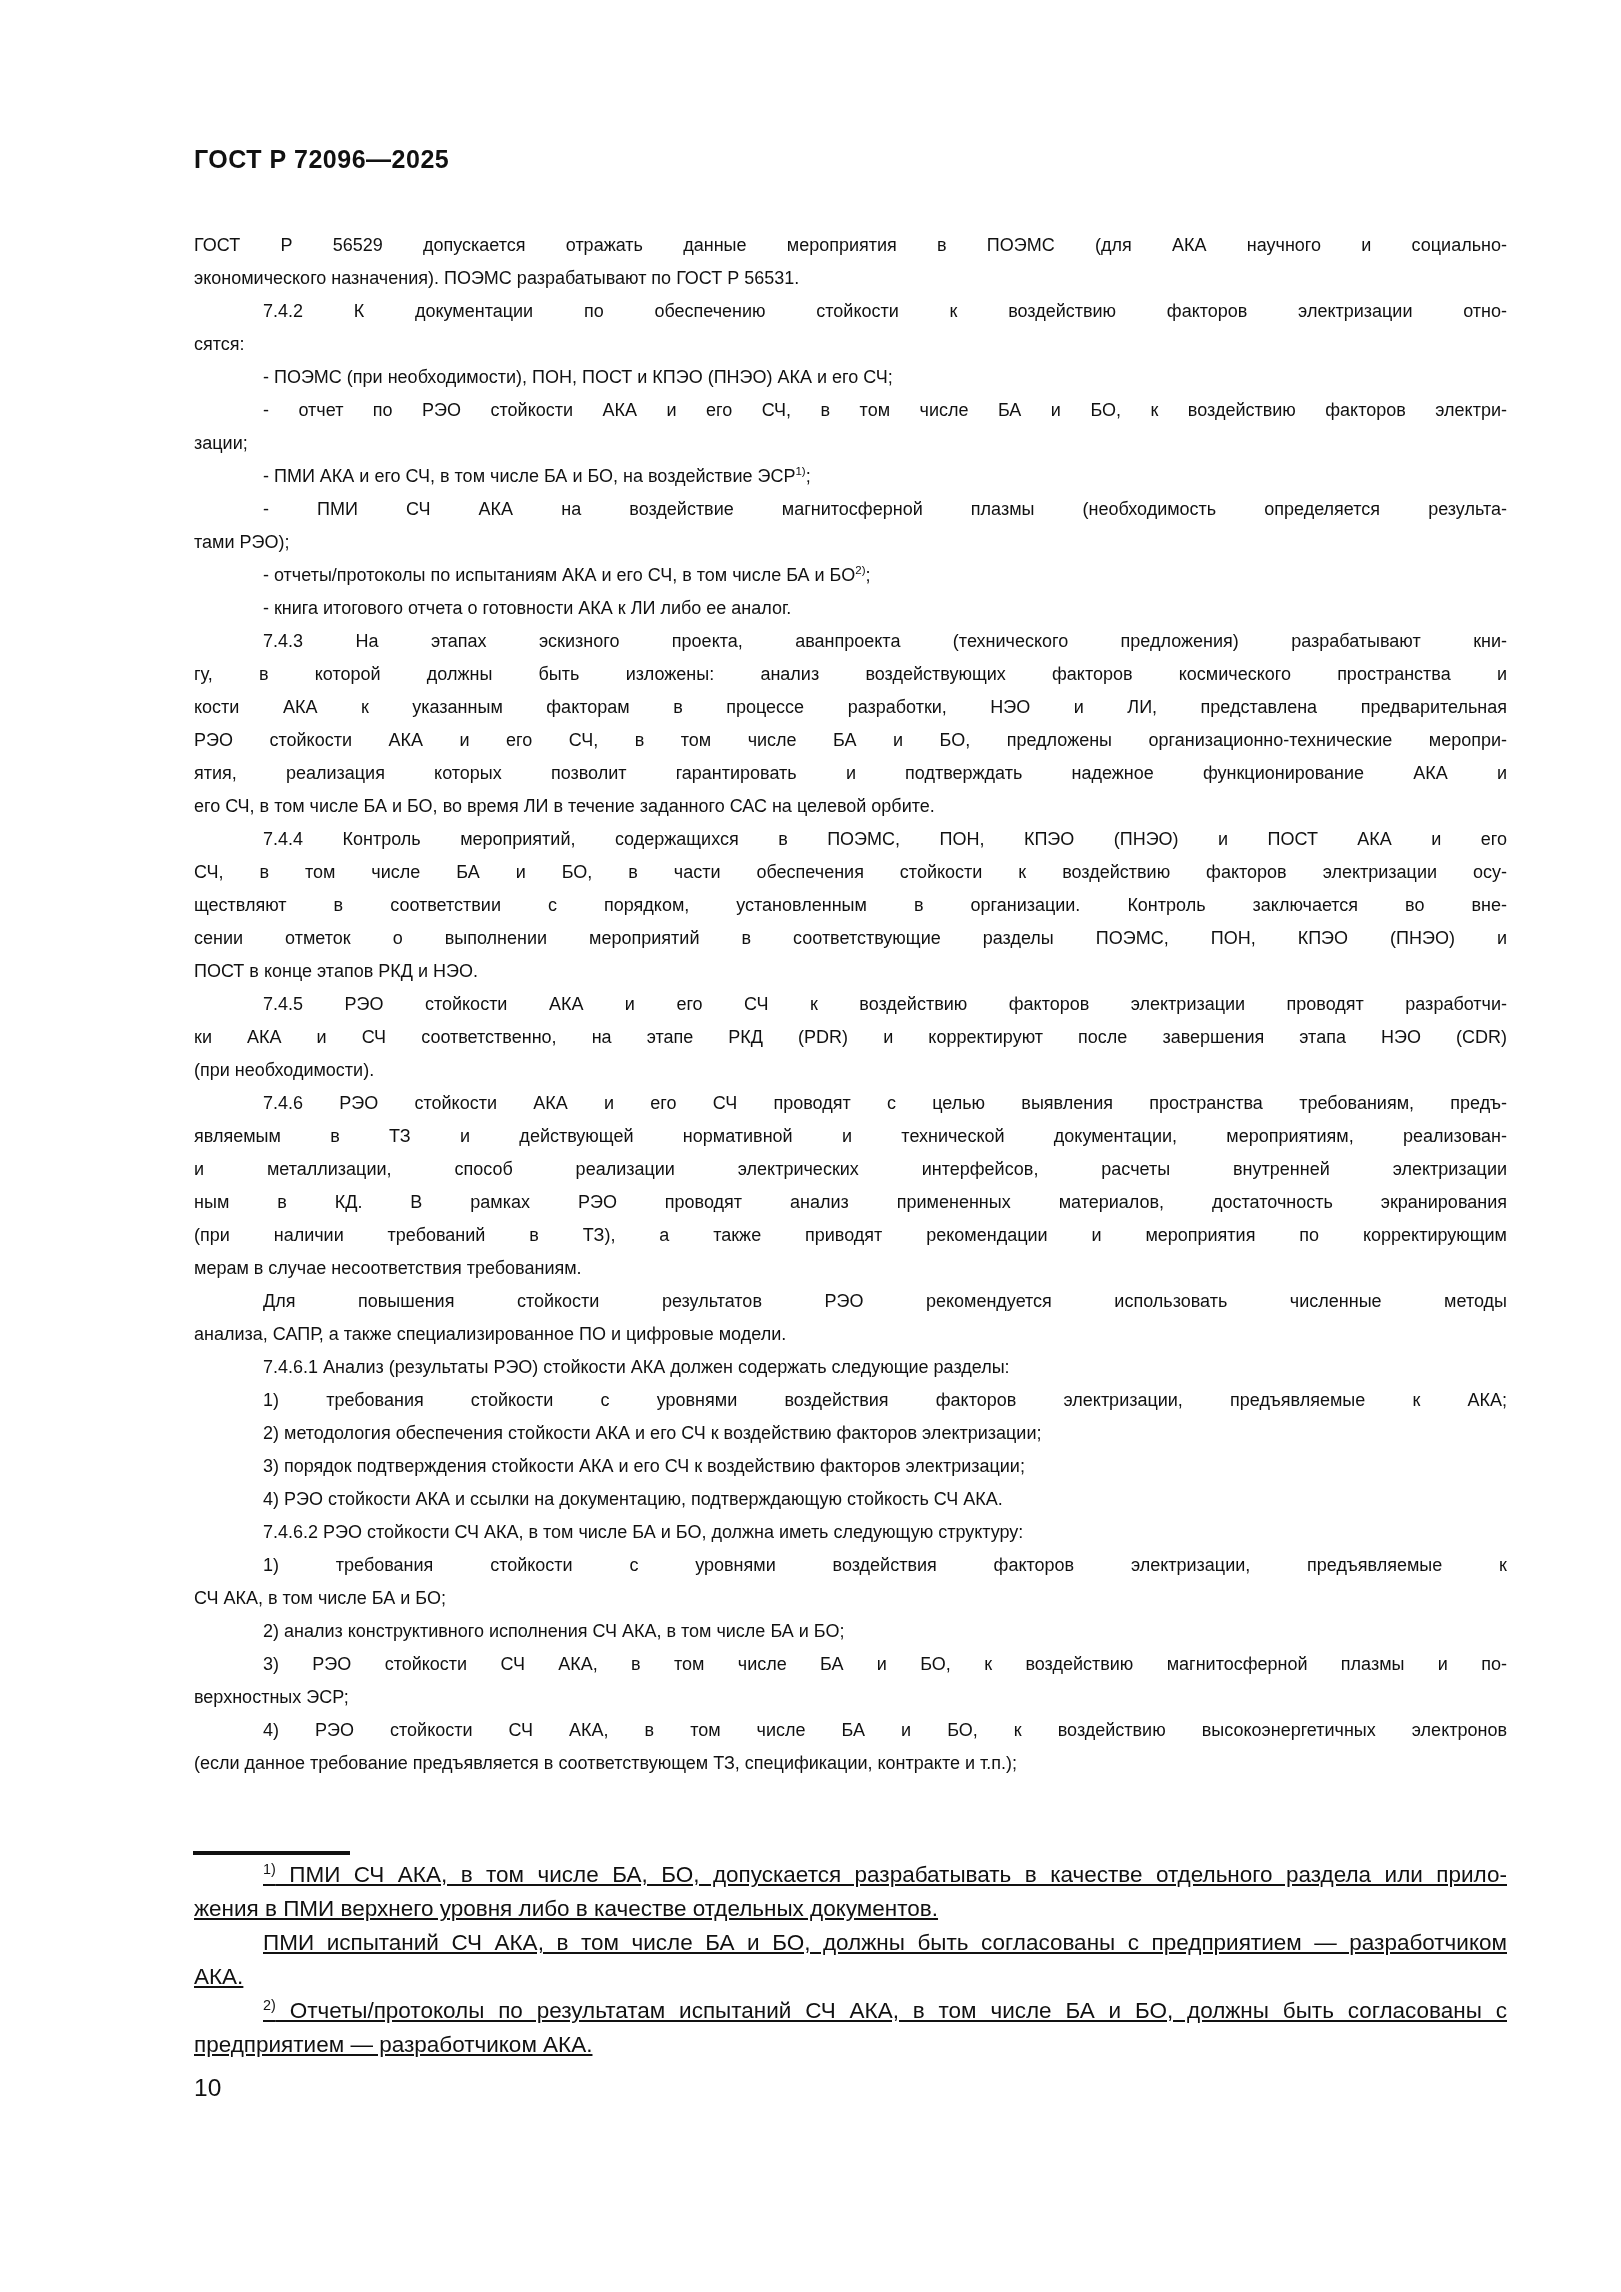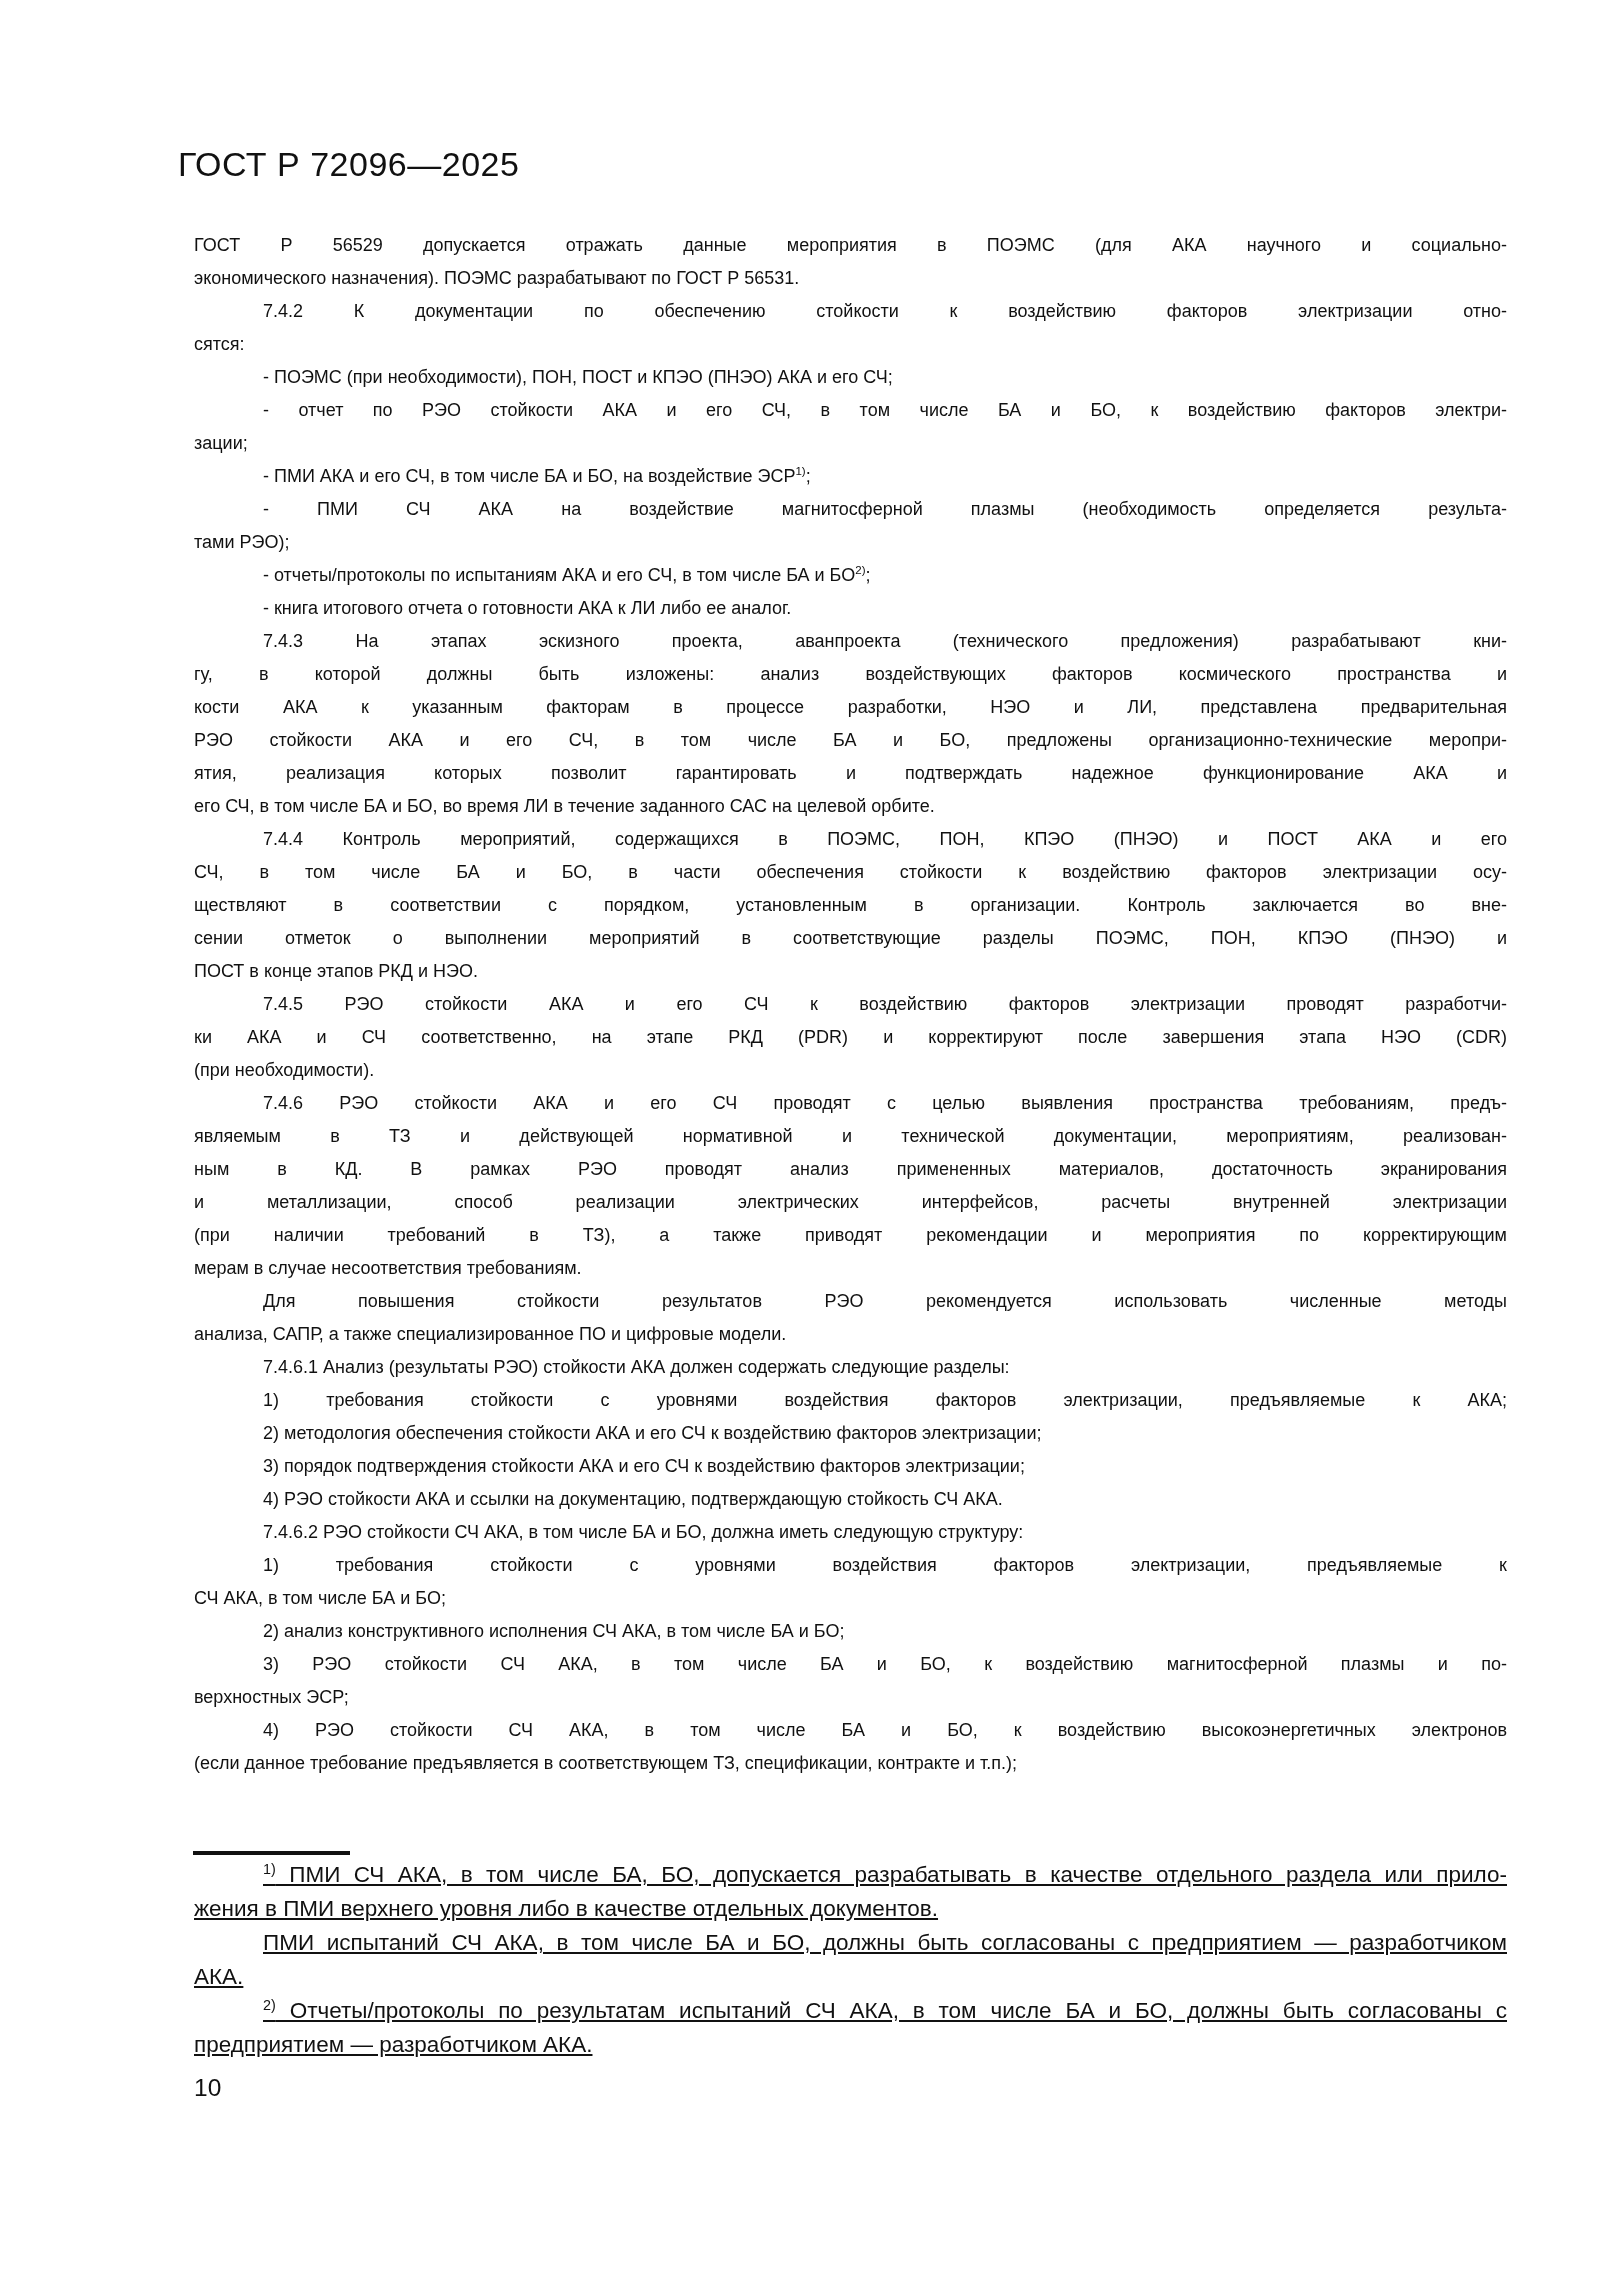--- a/index.html
+++ b/index.html
@@ -7,24 +7,24 @@
     position: relative;
     width: 1621px;
     height: 2293px;
     background: #ffffff;
     color: #111111;
     font-family: "Liberation Sans", "DejaVu Sans", sans-serif;
     overflow: hidden;
   }
   .header {
     position: absolute;
-    left: 178px;
+    left: 194px;
     top: 145px;
-    font-size: 34px;
-    font-weight: normal;
+    font-size: 25px;
+    font-weight: bold;
     letter-spacing: 0.5px;
     white-space: nowrap;
   }
   .content {
     position: absolute;
     left: 194px;
     top: 229px;
     width: 1313px;
     font-size: 18px;
     line-height: 33px;
@@ -97,22 +97,22 @@
     <div class="ln i j">7.4.4 Контроль мероприятий, содержащихся в ПОЭМС, ПОН, КПЭО (ПНЭО) и ПОСТ АКА и его</div>
     <div class="ln j">СЧ, в том числе БА и БО, в части обеспечения стойкости к воздействию факторов электризации осу-</div>
     <div class="ln j">ществляют в соответствии с порядком, установленным в организации. Контроль заключается во вне-</div>
     <div class="ln j">сении отметок о выполнении мероприятий в соответствующие разделы ПОЭМС, ПОН, КПЭО (ПНЭО) и</div>
     <div class="ln">ПОСТ в конце этапов РКД и НЭО.</div>
     <div class="ln i j">7.4.5 РЭО стойкости АКА и его СЧ к воздействию факторов электризации проводят разработчи-</div>
     <div class="ln j">ки АКА и СЧ соответственно, на этапе РКД (PDR) и корректируют после завершения этапа НЭО (CDR)</div>
     <div class="ln">(при необходимости).</div>
     <div class="ln i j">7.4.6 РЭО стойкости АКА и его СЧ проводят с целью выявления пространства требованиям, предъ-</div>
     <div class="ln j">являемым в ТЗ и действующей нормативной и технической документации, мероприятиям, реализован-</div>
+    <div class="ln j">и металлизации, способ реализации электрических интерфейсов, расчеты внутренней электризации</div>
     <div class="ln j">ным в КД. В рамках РЭО проводят анализ примененных материалов, достаточность экранирования</div>
-    <div class="ln j">и металлизации, способ реализации электрических интерфейсов, расчеты внутренней электризации</div>
     <div class="ln j">(при наличии требований в ТЗ), а также приводят рекомендации и мероприятия по корректирующим</div>
     <div class="ln">мерам в случае несоответствия требованиям.</div>
     <div class="ln i j">Для повышения стойкости результатов РЭО рекомендуется использовать численные методы</div>
     <div class="ln">анализа, САПР, а также специализированное ПО и цифровые модели.</div>
     <div class="ln i">7.4.6.1 Анализ (результаты РЭО) стойкости АКА должен содержать следующие разделы:</div>
     <div class="ln i j">1) требования стойкости с уровнями воздействия факторов электризации, предъявляемые к АКА;</div>
     <div class="ln i">2) методология обеспечения стойкости АКА и его СЧ к воздействию факторов электризации;</div>
     <div class="ln i">3) порядок подтверждения стойкости АКА и его СЧ к воздействию факторов электризации;</div>
     <div class="ln i">4) РЭО стойкости АКА и ссылки на документацию, подтверждающую стойкость СЧ АКА.</div>
     <div class="ln i">7.4.6.2 РЭО стойкости СЧ АКА, в том числе БА и БО, должна иметь следующую структуру:</div>

